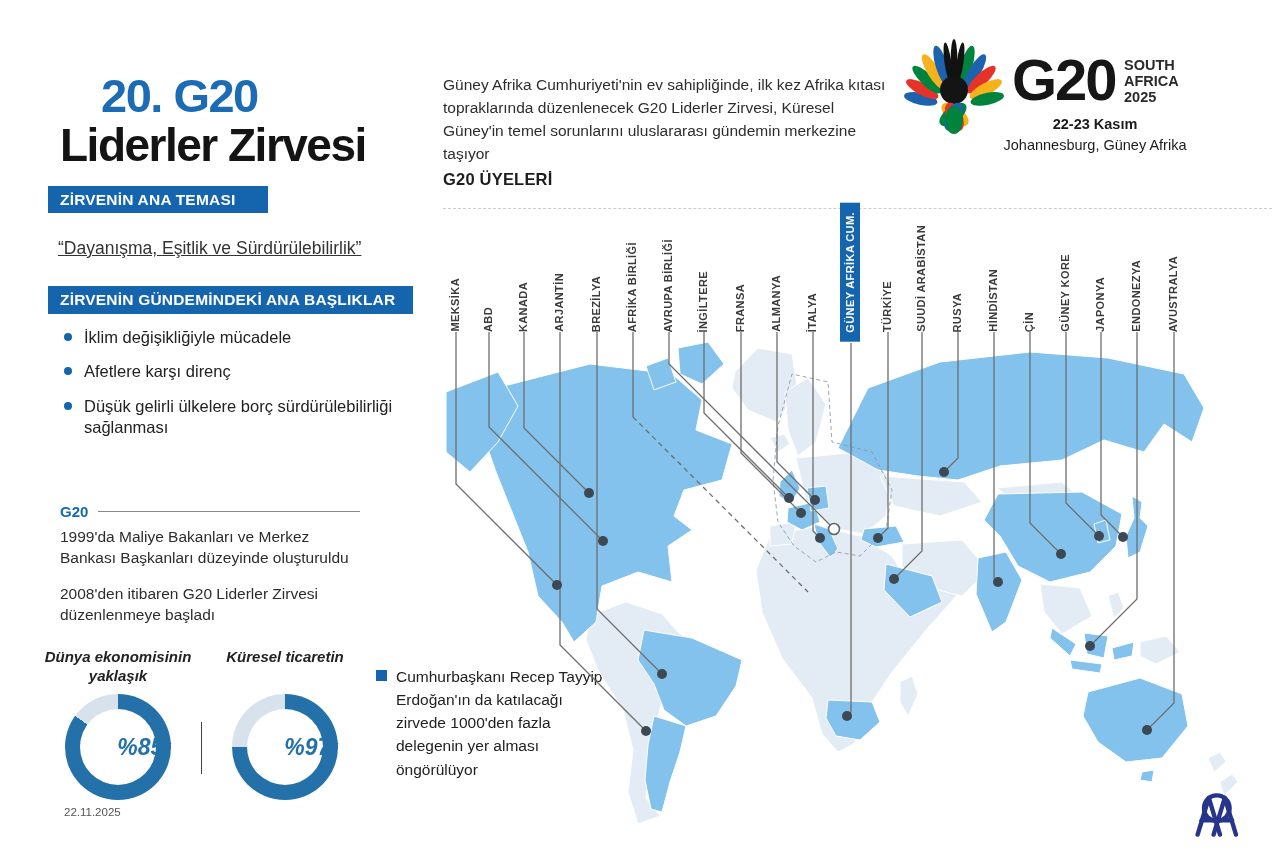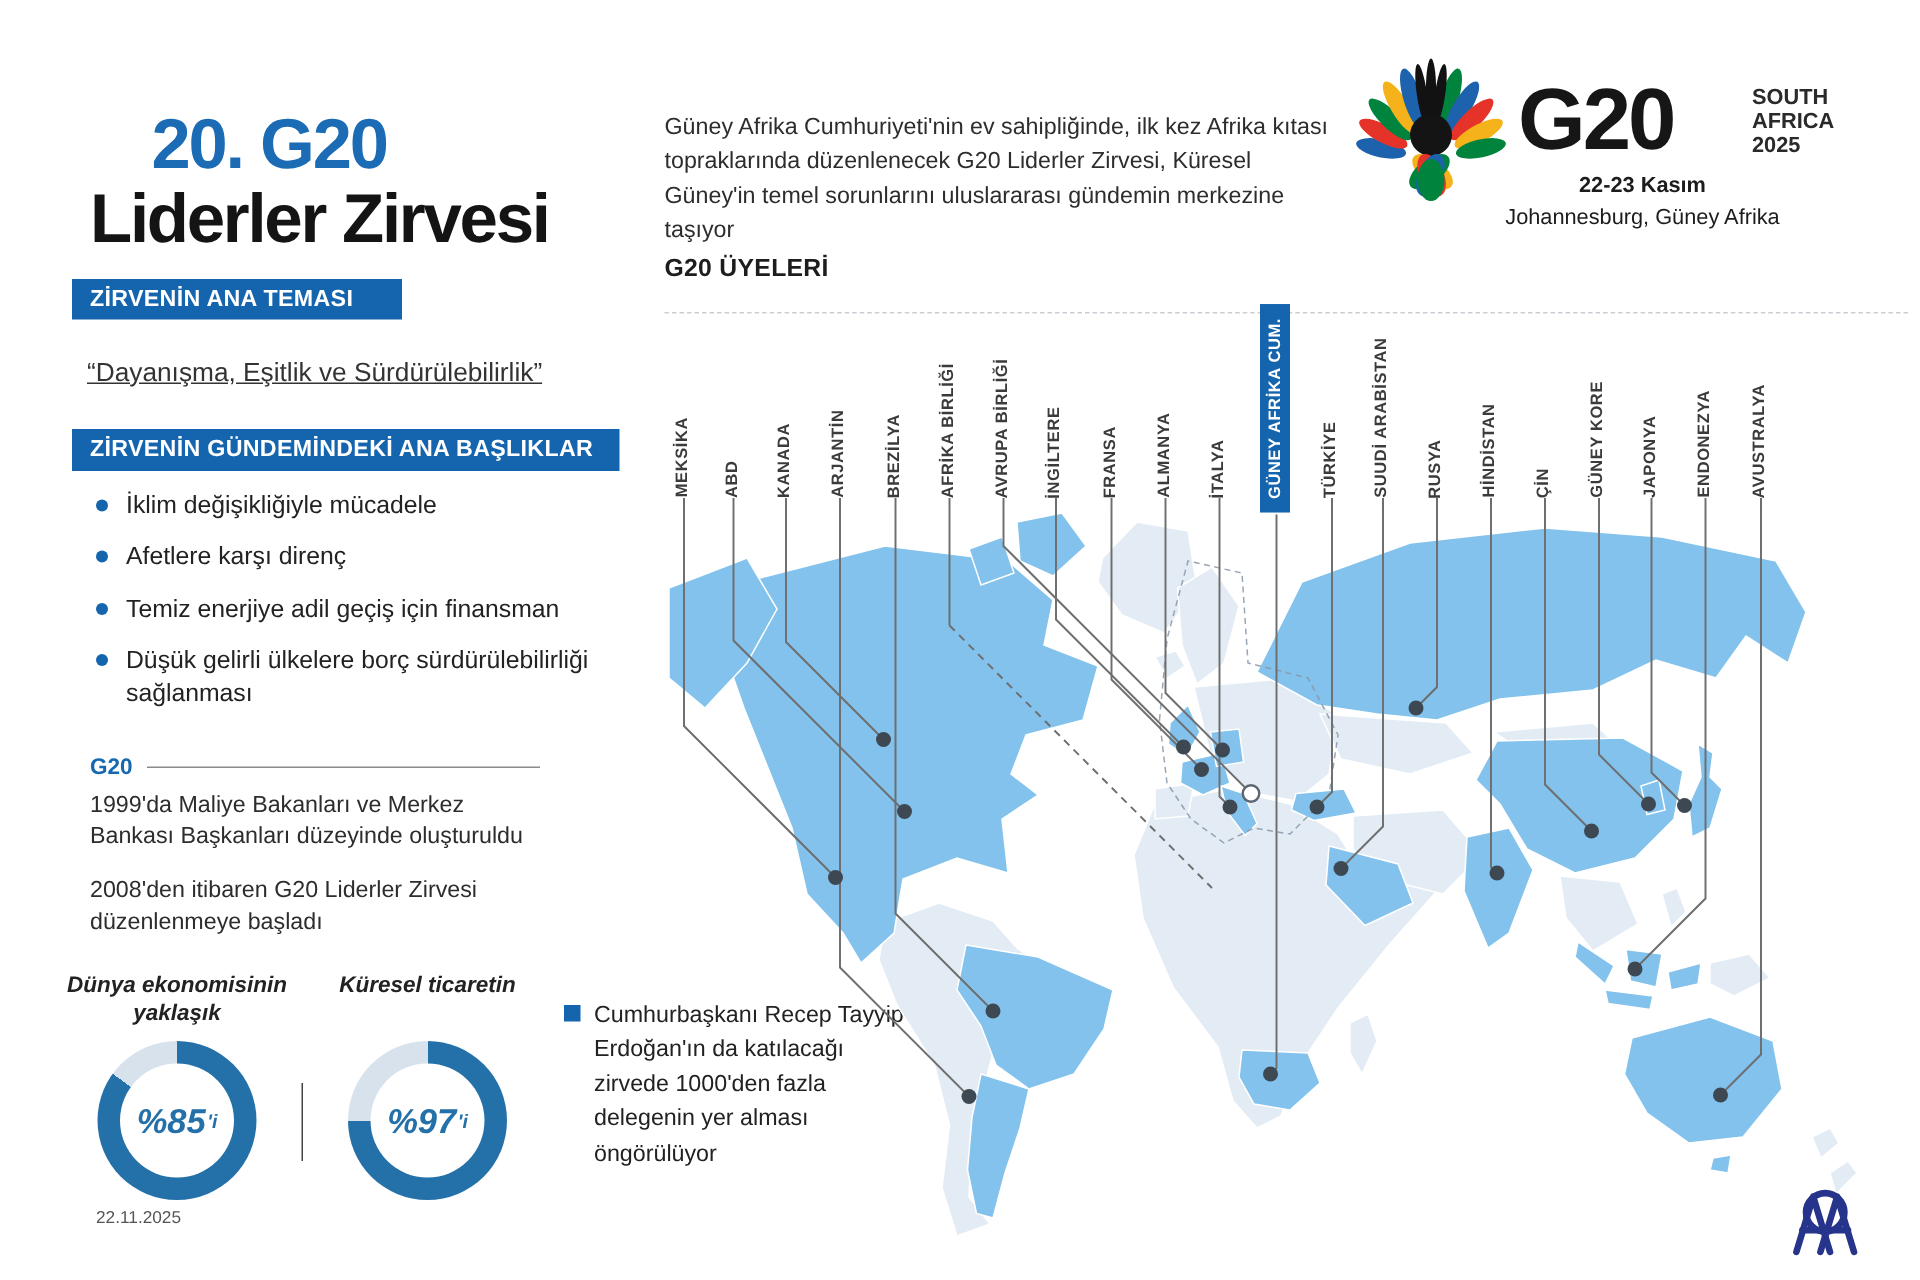--- a/index.html
+++ b/index.html
@@ -27,34 +27,34 @@
   .history-head{display:flex;align-items:center;gap:10px;}
   .history-label{color:#1668B1;font-weight:800;font-size:15px;}
   .history-rule{flex:1;height:1px;background:#8a8a8a;}
   .history p{font-size:15.5px;color:#2d2d2d;line-height:1.35;margin:7px 0 15px;}
 
   .donuts{position:absolute;left:42px;top:648px;display:flex;align-items:flex-start;font-style:italic;}
   .donut-box{width:152px;display:flex;flex-direction:column;align-items:center;}
   .donut-title{font-size:15px;font-weight:700;color:#222;text-align:center;line-height:1.25;min-height:40px;}
   .donut{position:relative;width:106px;height:106px;border-radius:50%;margin-top:6px;}
   .donut::after{content:"";position:absolute;inset:15px;background:#fff;border-radius:50%;}
-  .donut-center{position:absolute;inset:0;display:flex;align-items:center;justify-content:center;
+  .donut-center{position:absolute;inset:0;display:flex;align-items:center;justify-content:flex-end;
     z-index:2;color:#2470A8;font-weight:800;font-size:23px;}
   .donut-center .suffix{font-size:13px;font-weight:700;margin-left:1px;}
   .donut-divider{width:1px;height:52px;background:#444;margin:74px 7px 0;}
 
   .date-stamp{position:absolute;left:64px;top:806px;font-size:11.5px;color:#555;}
 
   
   .intro{position:absolute;left:443px;top:57px;width:455px;font-size:15.5px;line-height:1.5;color:#2d2d2d;}
 
   .logo-flower{position:absolute;left:902px;top:32px;}
   .logo-wordmark{position:absolute;left:1012px;top:46px;font-size:58px;font-weight:900;color:#161616;letter-spacing:-2px;}
   .logo-host{position:absolute;left:1124px;top:57px;font-size:14.5px;font-weight:700;color:#2a2a2a;line-height:1.12;}
-  .logo-host span{display:block;margin-left:44px;}
+  .logo-host span{display:block;}
   .logo-event{position:absolute;left:950px;top:116px;width:290px;text-align:center;font-size:14.5px;color:#1c1c1c;}
   .logo-event .d{display:block;font-weight:600;margin-bottom:5px;}
 
   
   .note{position:absolute;left:376px;top:649px;width:208px;font-size:15.5px;line-height:1.5;color:#222;padding-left:20px;}
   .note::before{content:"";position:absolute;left:0;top:5px;width:11px;height:11px;background:#1565AE;}
 
   
   .map-header{position:absolute;left:443px;top:170px;font-size:16.5px;font-weight:800;color:#1d1d1d;letter-spacing:.2px;}
   .map-sep{position:absolute;left:443px;top:208px;width:829px;border-top:1.5px dashed #c9ced3;}
@@ -78,21 +78,20 @@
   <span class="l2">Liderler Zirvesi</span>
 </h1>
 
 <div class="banner" id="banner-theme">ZİRVENİN ANA TEMASI</div>
 <div class="quote">“Dayanışma, Eşitlik ve Sürdürülebilirlik”</div>
 
 <div class="banner" id="banner-agenda">ZİRVENİN GÜNDEMİNDEKİ ANA BAŞLIKLAR</div>
 <ul class="agenda-list" id="agenda-list">
     <li>İklim değişikliğiyle mücadele</li>
     <li>Afetlere karşı direnç</li>
-    <li>Temiz enerjiye adil geçiş için finansman</li>
     <li>Düşük gelirli ülkelere borç sürdürülebilirliği sağlanması</li>
   </ul>
 
 <div class="history">
   <div class="history-head">
     <span class="history-label">G20</span>
     <span class="history-rule"></span>
   </div>
   <p>1999'da Maliye Bakanları ve Merkez Bankası Başkanları düzeyinde oluşturuldu</p>
   <p>2008'den itibaren G20 Liderler Zirvesi düzenlenmeye başladı</p>

